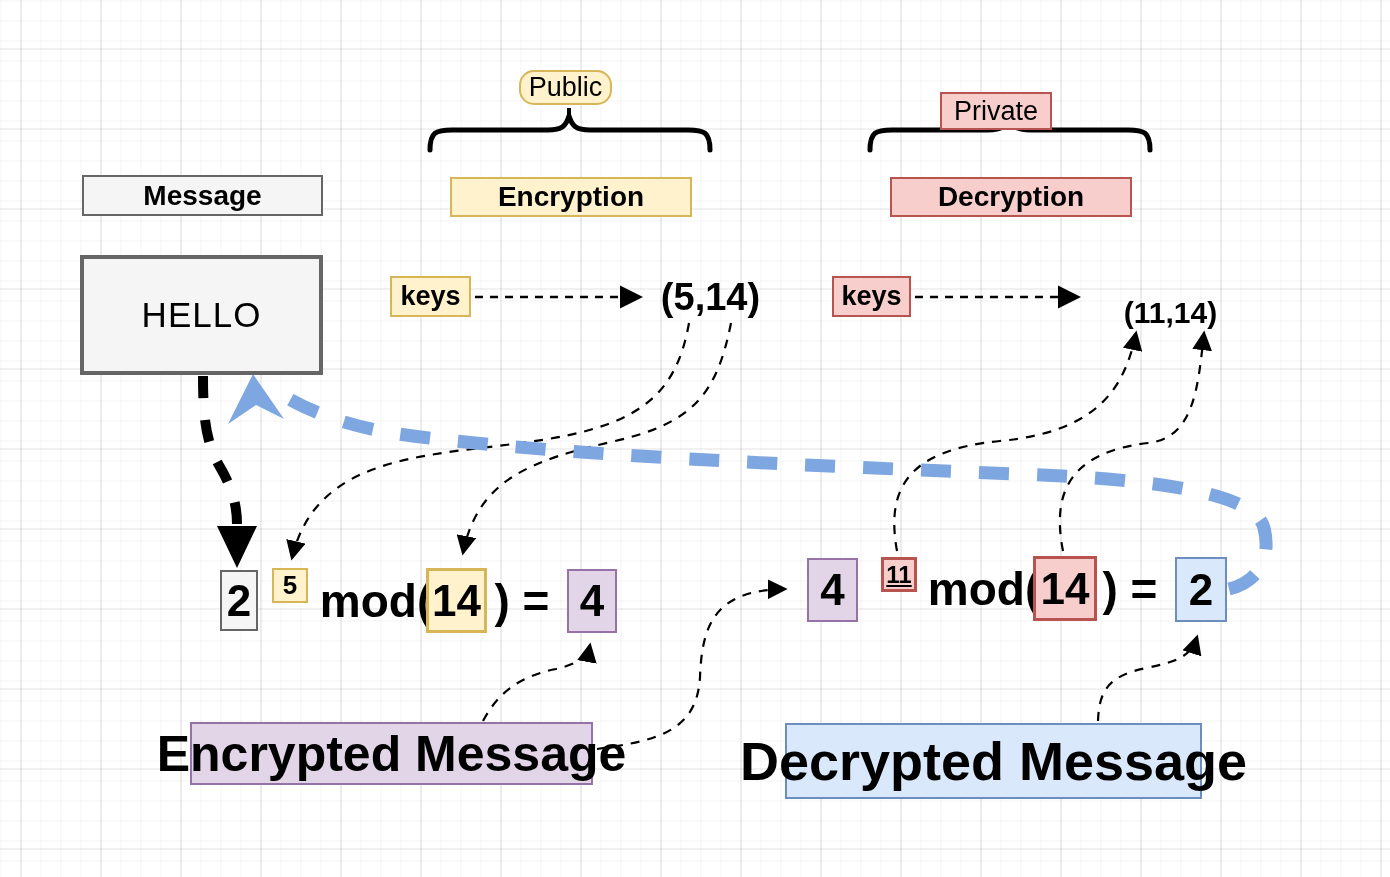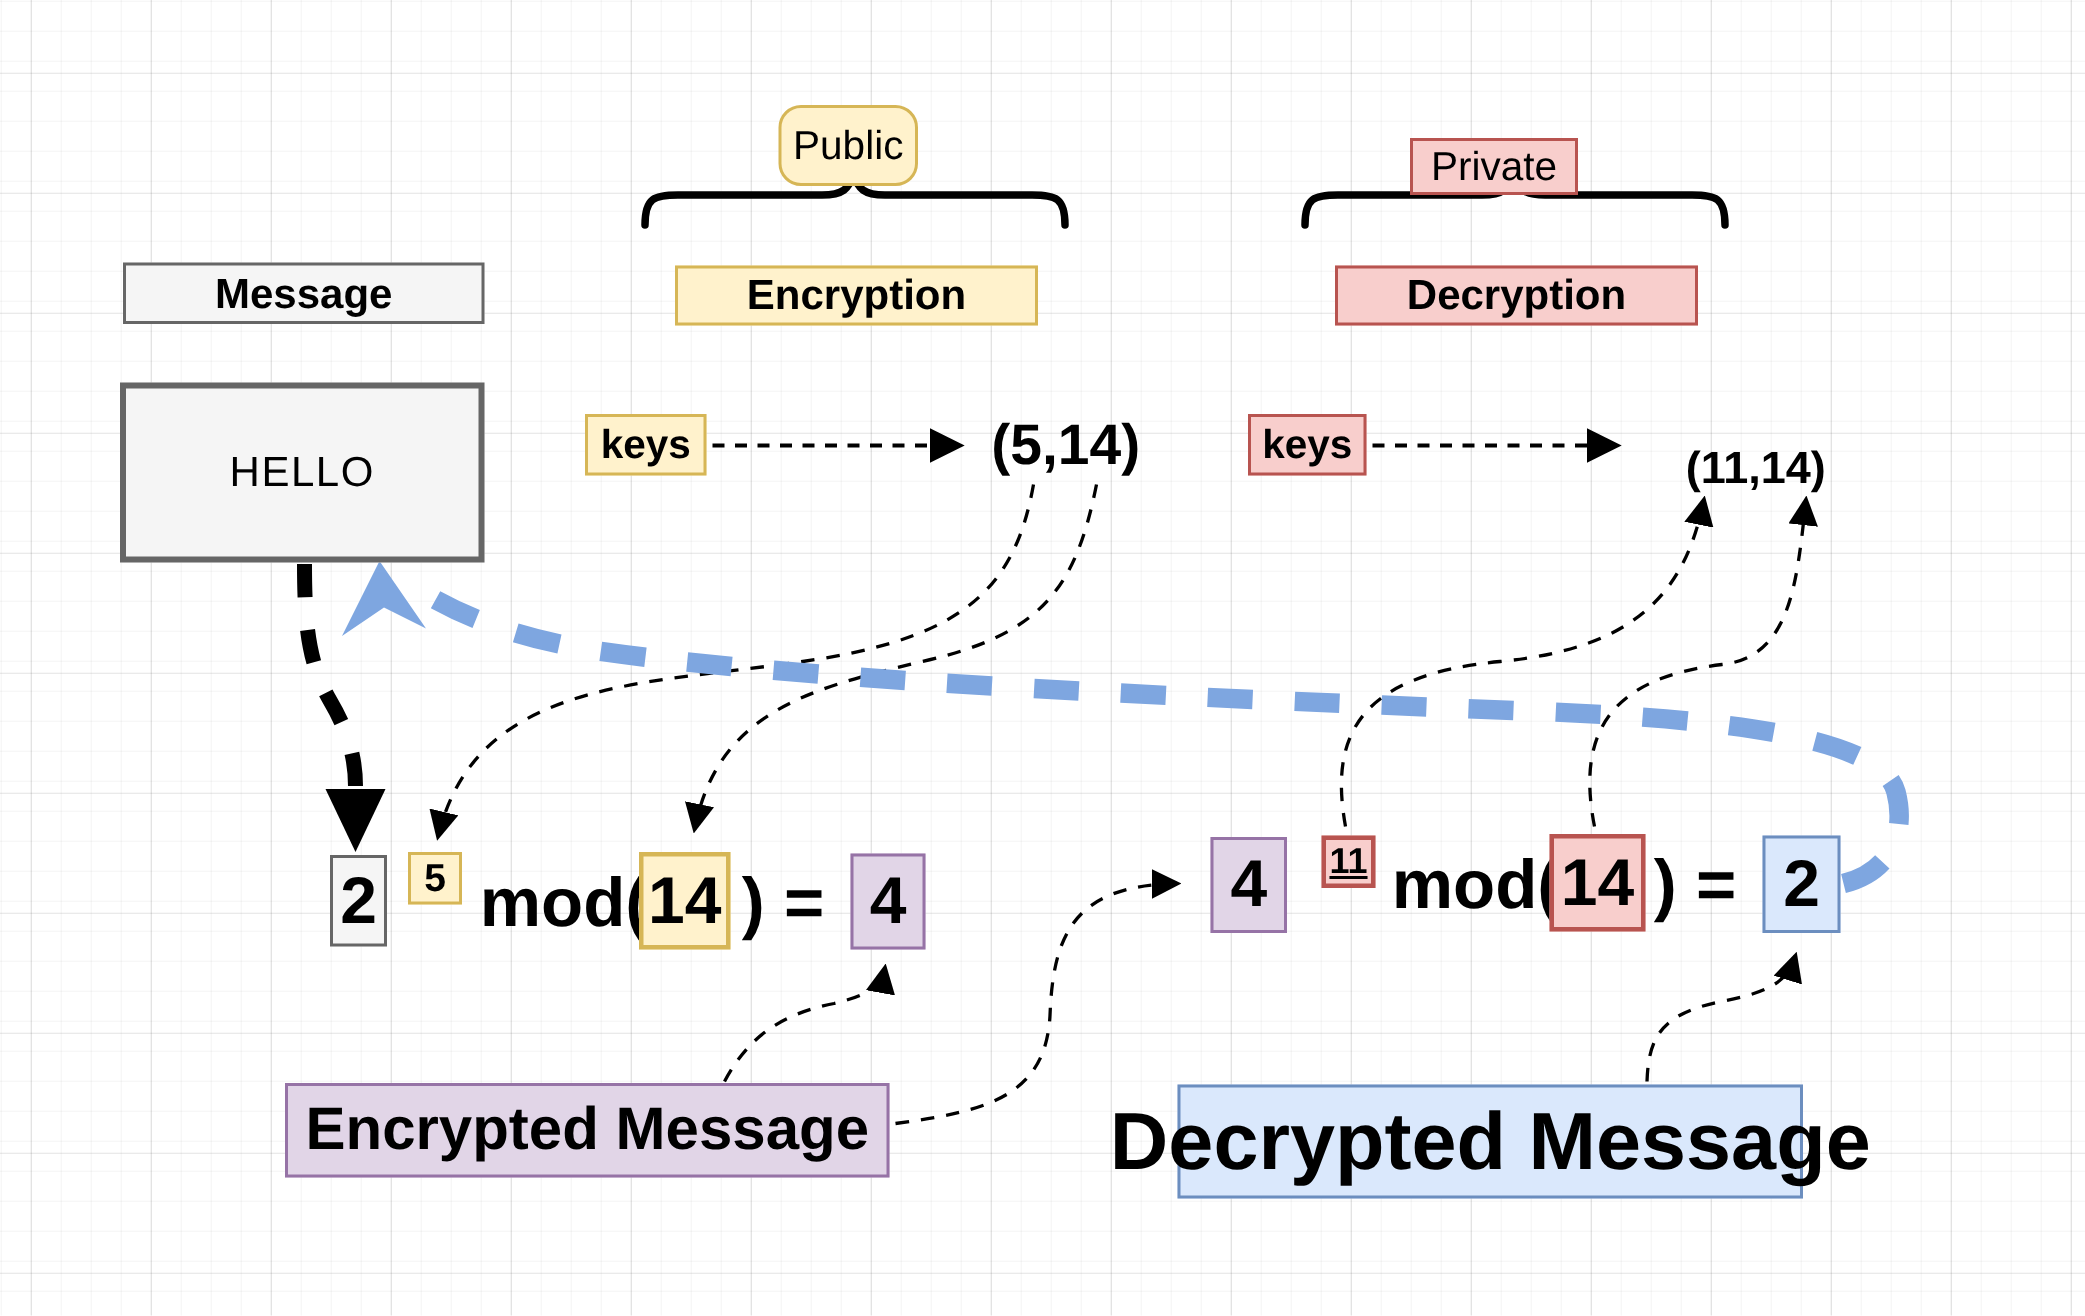--- a/index.html
+++ b/index.html
@@ -58,43 +58,43 @@
     <path d="M 597,749 C 654,741 697,733 700,677 C 702,623 716,590 785,589" fill="none" stroke="#000" stroke-width="2.2" stroke-dasharray="9 8" marker-end="url(#arr)"></path>
     <path d="M 1098,721 C 1099,691 1108,676 1146,668 C 1183,661 1192,653 1197,637" fill="none" stroke="#000" stroke-width="2.2" stroke-dasharray="9 8" marker-end="url(#arr)"></path>
 
     <path d="M 203,376 C 203,418 206,443 220,467 C 233,489 237,507 237,524" fill="none" stroke="#000" stroke-width="10" stroke-dasharray="22 22"></path>
     <polygon points="217,526 257,526 237,568" fill="#000"></polygon>
 
     <path d="M 1229,589 C 1261,581 1271,555 1264,528 C 1255,493 1158,479 1018,474 C 738,463 520,452 392,433 C 338,424 298,407 270,387" fill="none" stroke="#7EA6E0" stroke-width="13" stroke-dasharray="30 28"></path>
     <polygon points="253,374 228,424 256,405 284,419" fill="#7EA6E0"></polygon>
   </svg>
 
-  <div class="box yellow" style="left:519px;top:70px;width:93px;height:54px;font-size:27px;border-radius:15px;">Public</div>
+  <div class="box yellow" style="left:519px;top:70px;width:93px;height:35px;font-size:27px;border-radius:15px;">Public</div>
   <div class="box yellow bold" style="left:450px;top:177px;width:242px;height:40px;font-size:28px;">Encryption</div>
   <div class="box red" style="left:940px;top:70px;width:112px;height:38px;font-size:27px;margin-top:22px;">Private</div>
   <div class="box red bold" style="left:890px;top:177px;width:242px;height:40px;font-size:28px;text-align:right;">Decryption</div>
 
   <div class="box gray bold" style="left:82px;top:175px;width:241px;height:41px;font-size:28px;">Message</div>
-  <div class="box gray" style="left:80px;top:255px;width:243px;height:120px;border-width:4px;font-size:28px;letter-spacing:1px;">HELLO</div>
+  <div class="box gray" style="left:80px;top:255px;width:243px;height:120px;border-width:4px;font-size:35px;letter-spacing:1px;">HELLO</div>
 
   <div class="box yellow bold" style="left:390px;top:276px;width:81px;height:41px;font-size:27px;">keys</div>
   <div class="box bold" style="left:648px;top:277px;width:125px;height:40px;font-size:38px;">(5,14)</div>
   <div class="box red bold" style="left:832px;top:276px;width:79px;height:41px;font-size:27px;">keys</div>
   <div class="box bold" style="left:1098px;top:293px;width:145px;height:40px;font-size:30px;text-align:right;">(11,14)</div>
 
   <div class="box gray bold" style="left:220px;top:570px;width:38px;height:61px;font-size:44px;">2</div>
   <div class="box yellow bold" style="left:272px;top:568px;width:36px;height:35px;font-size:26px;">5</div>
   <div class="box bold" style="left:326px;top:568px;width:100px;height:65px;font-size:46px;">mod(</div>
   <div class="box yellow bold" style="left:426px;top:568px;width:61px;height:65px;border-width:3px;font-size:44px;">14</div>
   <div class="box bold" style="left:489px;top:568px;width:66px;height:65px;font-size:46px;">) =</div>
   <div class="box purple bold" style="left:567px;top:569px;width:50px;height:64px;font-size:44px;">4</div>
 
   <div class="box purple bold" style="left:807px;top:558px;width:51px;height:64px;font-size:44px;">4</div>
   <div class="box red3 bold" style="left:881px;top:557px;width:36px;height:35px;font-size:24px;text-decoration:underline;">11</div>
   <div class="box bold" style="left:934px;top:556px;width:100px;height:65px;font-size:46px;">mod(</div>
   <div class="box red3 bold" style="left:1033px;top:556px;width:64px;height:65px;font-size:44px;">14</div>
   <div class="box bold" style="left:1097px;top:556px;width:66px;height:65px;font-size:46px;">) =</div>
   <div class="box blue bold" style="left:1175px;top:557px;width:52px;height:65px;font-size:44px;">2</div>
 
-  <div class="box purple bold" style="left:190px;top:722px;width:403px;height:63px;font-size:40px;">Encrypted Message</div>
+  <div class="box purple bold" style="left:190px;top:722px;width:403px;height:63px;font-size:50px;">Encrypted Message</div>
   <div class="box blue bold" style="left:785px;top:723px;width:417px;height:76px;font-size:54px;">Decrypted Message</div>
 
 </div>
 
 </body></html>

